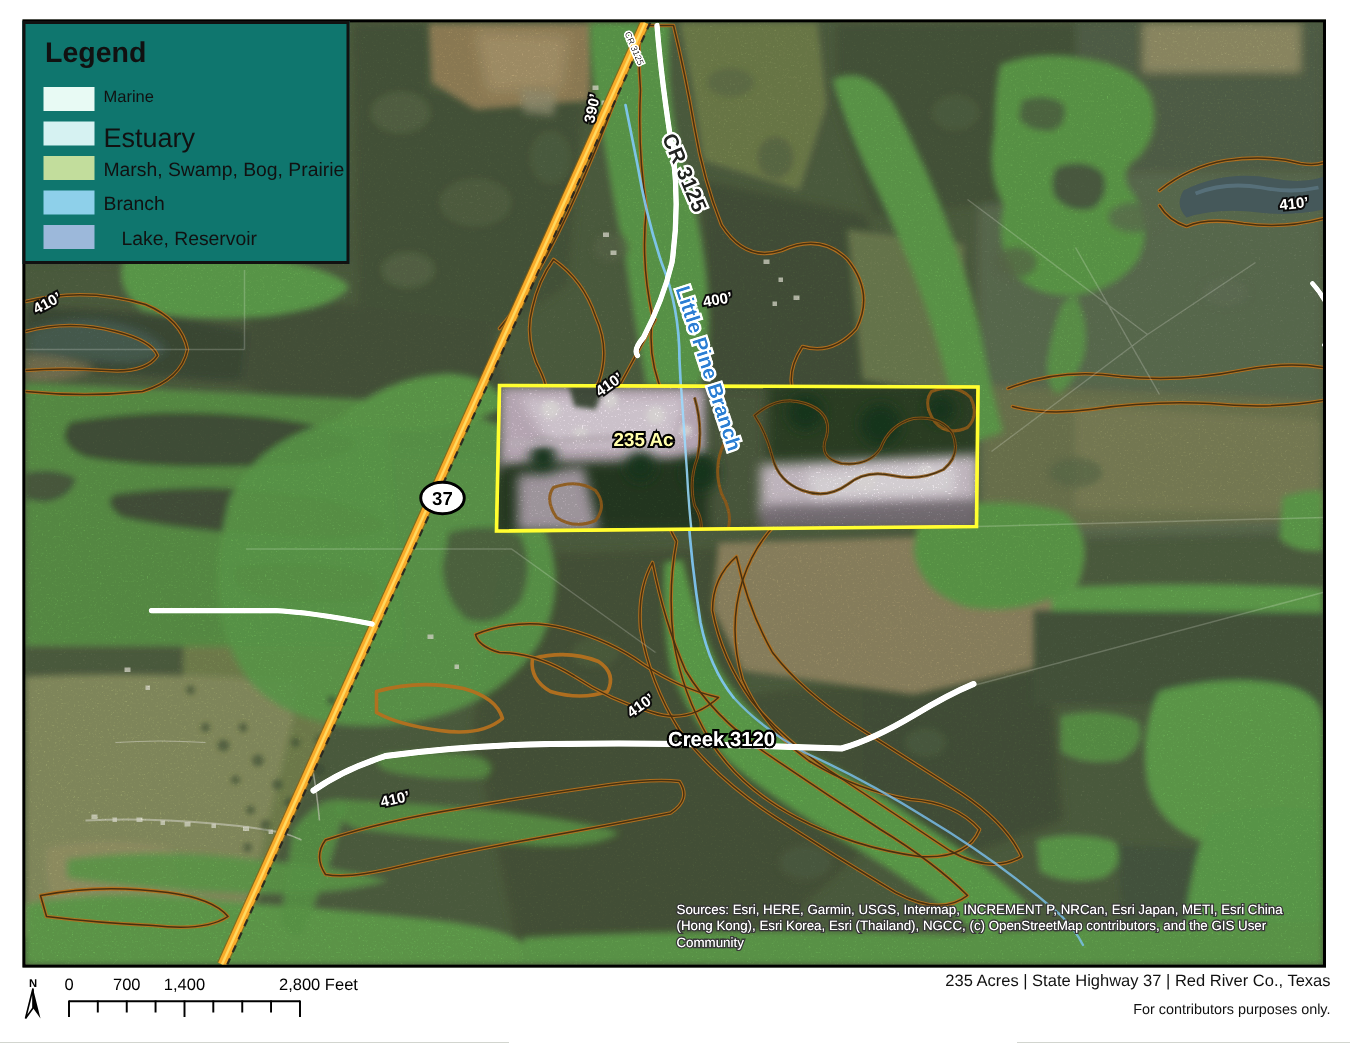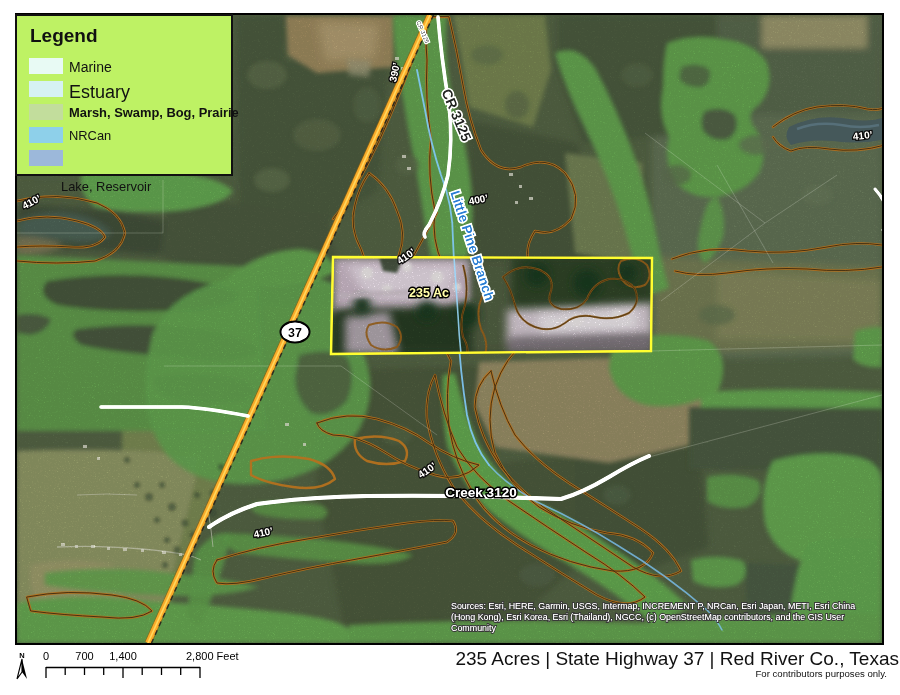--- a/index.html
+++ b/index.html
@@ -421,38 +421,38 @@
 </g>
 
 <g font-family="Liberation Sans, sans-serif" font-size="8.9" fill="#ffffff" stroke="#333333" stroke-width="1.8" paint-order="stroke">
   <text x="434" y="594">Sources: Esri, HERE, Garmin, USGS, Intermap, INCREMENT P, NRCan, Esri Japan, METI, Esri China</text>
   <text x="434" y="605">(Hong Kong), Esri Korea, Esri (Thailand), NGCC, (c) OpenStreetMap contributors, and the GIS User</text>
   <text x="434" y="616">Community</text>
 </g>
 </svg>
 </div>
 
-<div class="abs" style="left:15px;top:14px;width:218px;height:162px;background:#bef264;border:2px solid #111;box-sizing:border-box;">
+<div class="abs" style="left:15px;top:14px;width:218px;height:162px;background:#0f766e;border:2px solid #111;box-sizing:border-box;">
 
   <div class="abs" style="left:13px;top:9px;font-size:19px;font-weight:bold;color:#111;">Legend</div>
 
   <div class="abs" style="left:12px;top:42px;width:34px;height:16px;background:#e8faf4;"></div>
-  <div class="abs" style="left:52px;top:43px;font-size:14px;color:#111;white-space:nowrap;">Marine</div>
+  <div class="abs" style="left:52px;top:43px;font-size:11px;color:#111;white-space:nowrap;">Marine</div>
 
   <div class="abs" style="left:12px;top:65px;width:34px;height:16px;background:#d6f2f2;"></div>
   <div class="abs" style="left:52px;top:66px;font-size:18px;color:#111;white-space:nowrap;">Estuary</div>
 
   <div class="abs" style="left:12px;top:88px;width:34px;height:16px;background:#c2dd9c;"></div>
-  <div class="abs" style="left:52px;top:89px;font-size:12.9px;color:#111;white-space:nowrap;font-weight:bold;">Marsh, Swamp, Bog, Prairie</div>
+  <div class="abs" style="left:52px;top:89px;font-size:12.9px;color:#111;white-space:nowrap;">Marsh, Swamp, Bog, Prairie</div>
 
   <div class="abs" style="left:12px;top:111px;width:34px;height:16px;background:#8ed0ea;"></div>
-  <div class="abs" style="left:52px;top:112px;font-size:12.9px;color:#111;white-space:nowrap;">NRCan</div>
+  <div class="abs" style="left:52px;top:112px;font-size:12.9px;color:#111;white-space:nowrap;">Branch</div>
 
   <div class="abs" style="left:12px;top:134px;width:34px;height:16px;background:#9cb8da;"></div>
-  <div class="abs" style="left:44px;top:135px;font-size:12.9px;color:#111;white-space:nowrap;margin-top:28px;">Lake, Reservoir</div>
+  <div class="abs" style="left:64px;top:135px;font-size:12.9px;color:#111;white-space:nowrap;">Lake, Reservoir</div>
 </div>
 
 <svg class="abs" style="left:14px;top:650px;" width="18" height="32" viewBox="0 0 18 32">
   <text x="8" y="8" font-size="7.5" font-weight="bold" text-anchor="middle" fill="#000" font-family="Liberation Sans, sans-serif">N</text>
   <path d="M8,9 L13,29 L8,22 Z" fill="#000"></path>
   <path d="M8,9 L3,29 L8,22 Z" fill="none" stroke="#000" stroke-width="1.1"></path>
 </svg>
 
 <svg class="abs" style="left:36px;top:648px;" width="230" height="36" viewBox="0 0 230 36">
   <g font-family="Liberation Sans, sans-serif" font-size="11" fill="#000">
@@ -468,15 +468,15 @@
     <path d="M48.5,19 L48.5,27"></path>
     <path d="M67.7,19 L67.7,27"></path>
     <path d="M87,19 L87,30"></path>
     <path d="M106.2,19 L106.2,27"></path>
     <path d="M125.5,19 L125.5,27"></path>
     <path d="M144.7,19 L144.7,27"></path>
     <path d="M164,19 L164,30"></path>
   </g>
 </svg>
 
-<div class="abs" style="left:12px;top:648px;width:887px;text-align:right;font-size:19px;color:#111;">235 Acres | State Highway 37 | Red River Co., Texas</div>
+<div class="abs" style="left:0;top:648px;width:887px;text-align:right;font-size:11px;color:#111;">235 Acres | State Highway 37 | Red River Co., Texas</div>
 
 <div class="abs" style="left:0;top:668px;width:887px;text-align:right;font-size:9.6px;color:#111;">For contributors purposes only.</div>
 
 </body></html>

